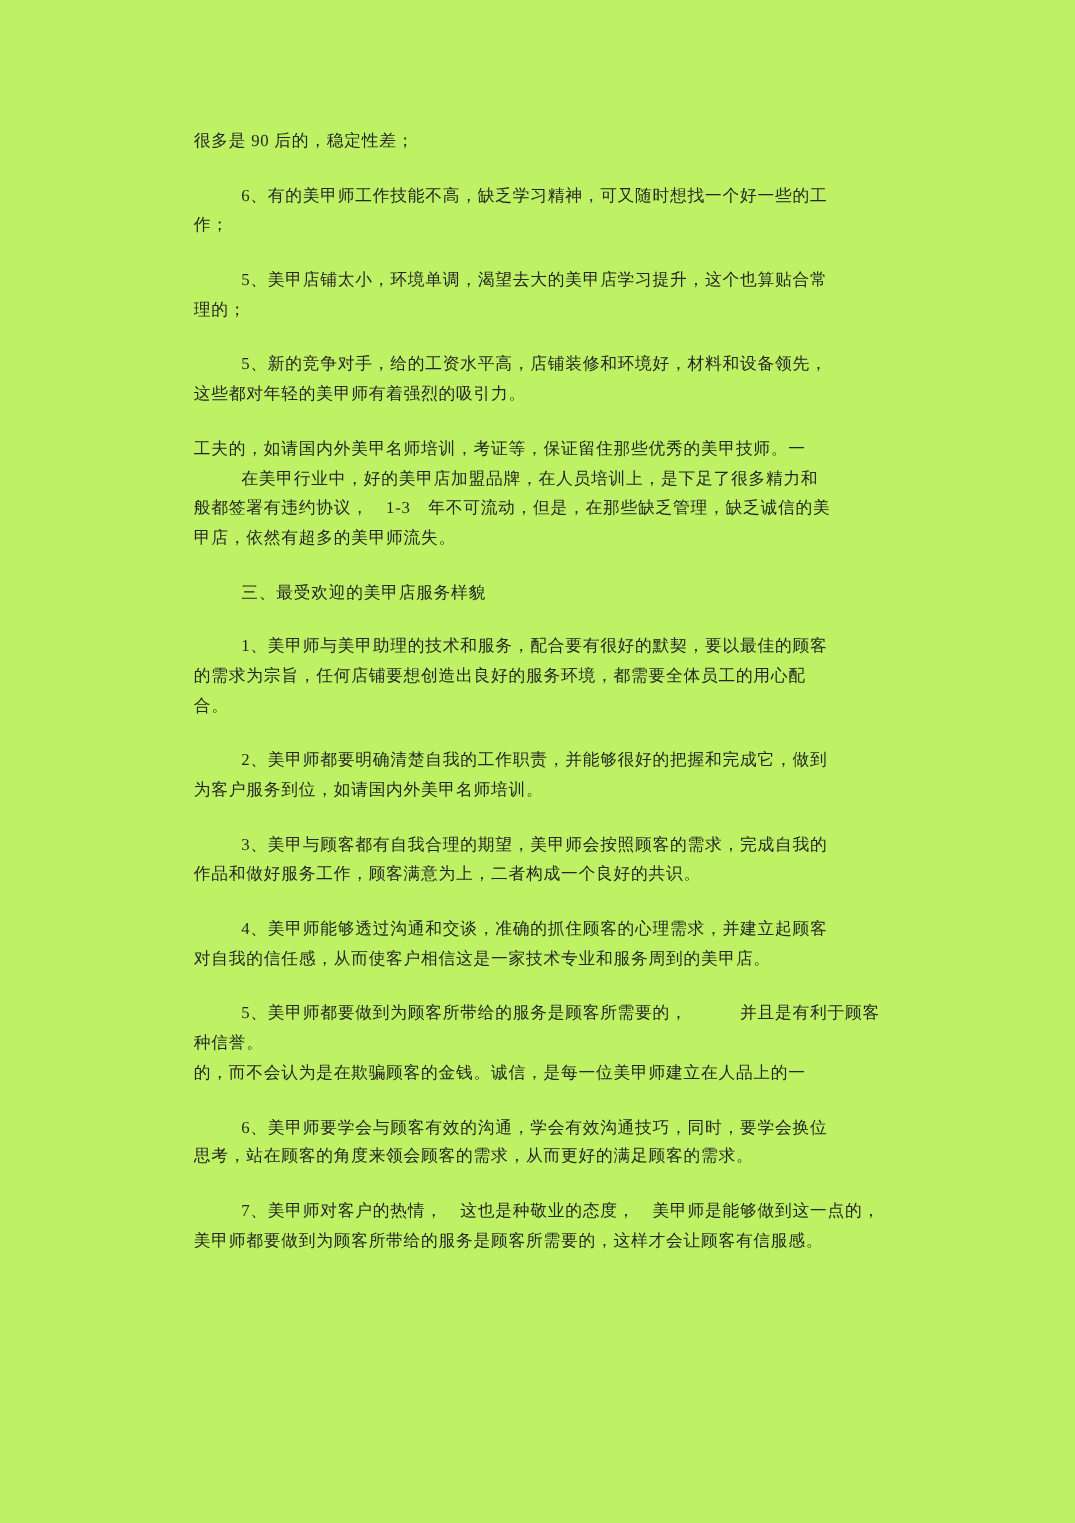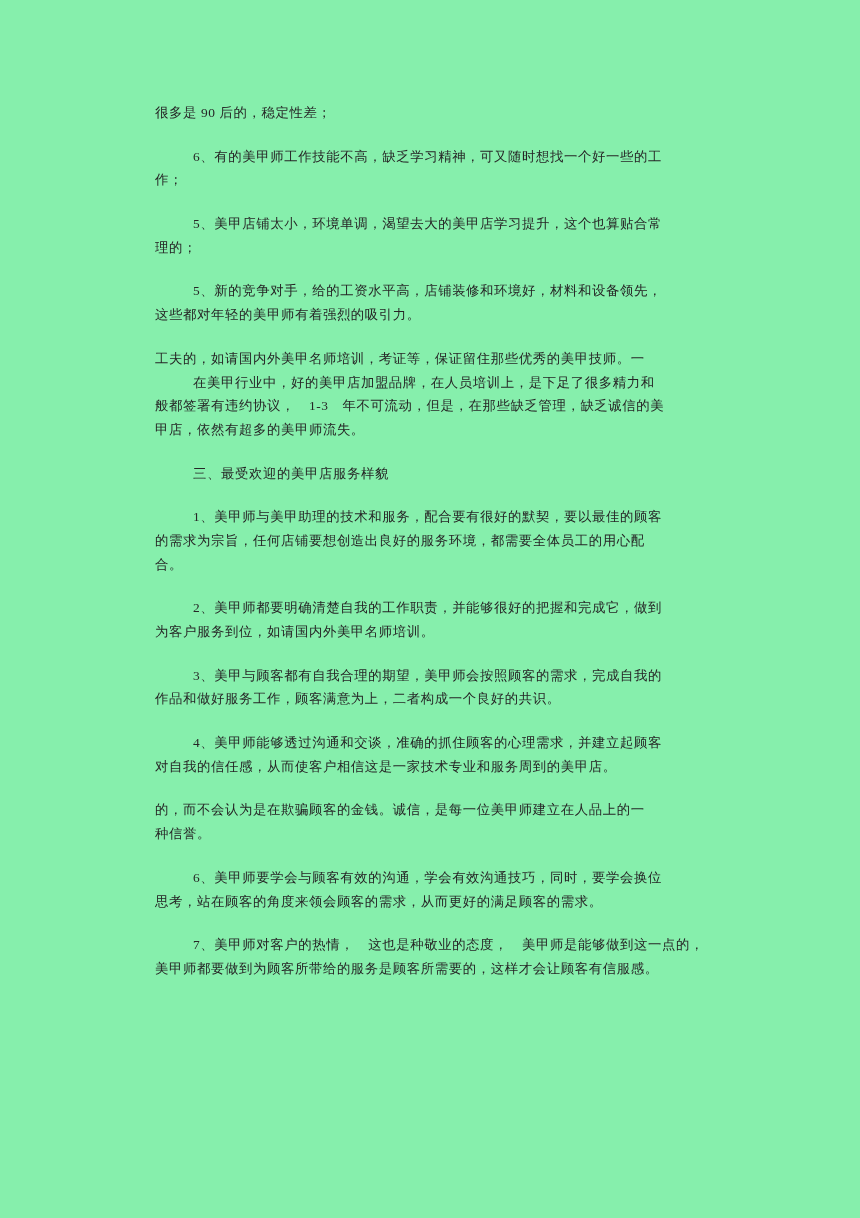--- a/index.html
+++ b/index.html
@@ -4,21 +4,21 @@
 <style>
   html, body {
     margin: 0;
     padding: 0;
     background: #ffffff;
   }
   .page {
     position: relative;
     width: 860px;
     height: 1218px;
-    background: #86efac;
+    background: #bef264;
     overflow: hidden;
   }
   .doc-body {
     position: absolute;
     left: 155px;
     top: 101px;
     width: 620px;
     font-family: "Liberation Serif", "DejaVu Serif", serif;
     font-size: 13.4px;
     color: #262626;
@@ -79,22 +79,23 @@
       </div>
       <div class="para">
         <div class="line indent">3、美甲与顾客都有自我合理的期望，美甲师会按照顾客的需求，完成自我的</div>
         <div class="line">作品和做好服务工作，顾客满意为上，二者构成一个良好的共识。</div>
       </div>
       <div class="para">
         <div class="line indent">4、美甲师能够透过沟通和交谈，准确的抓住顾客的心理需求，并建立起顾客</div>
         <div class="line">对自我的信任感，从而使客户相信这是一家技术专业和服务周到的美甲店。</div>
       </div>
       <div class="para">
+        <div class="line indent">5、美甲师都要做到为顾客所带给的服务是顾客所需要的，　　　并且是有利于顾客</div>
+        <div class="line">种信誉。</div>
         <div class="line">的，而不会认为是在欺骗顾客的金钱。诚信，是每一位美甲师建立在人品上的一</div>
-        <div class="line">种信誉。</div>
       </div>
       <div class="para">
         <div class="line indent">6、美甲师要学会与顾客有效的沟通，学会有效沟通技巧，同时，要学会换位</div>
         <div class="line">思考，站在顾客的角度来领会顾客的需求，从而更好的满足顾客的需求。</div>
       </div>
       <div class="para">
         <div class="line indent">7、美甲师对客户的热情，　这也是种敬业的态度，　美甲师是能够做到这一点的，</div>
         <div class="line">美甲师都要做到为顾客所带给的服务是顾客所需要的，这样才会让顾客有信服感。</div>
       </div>
     </div>

